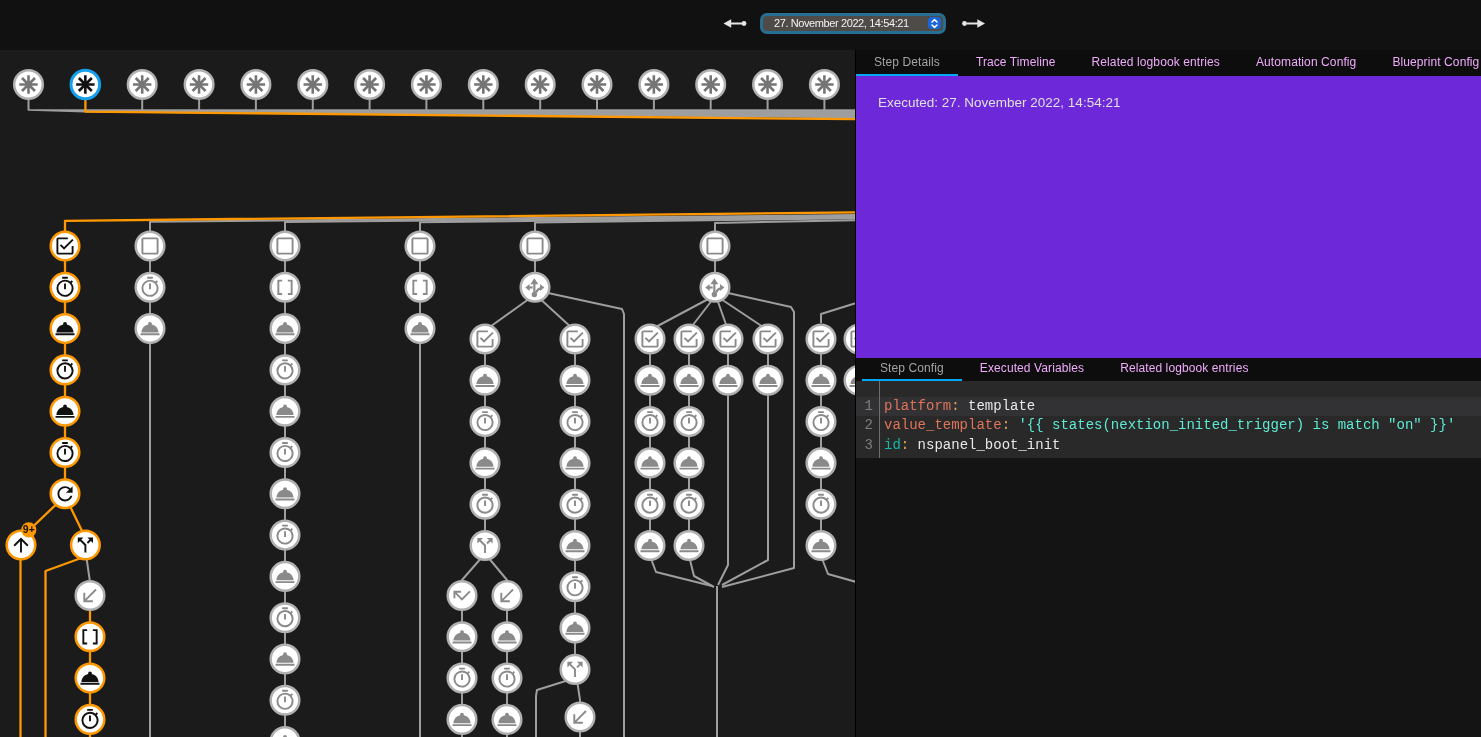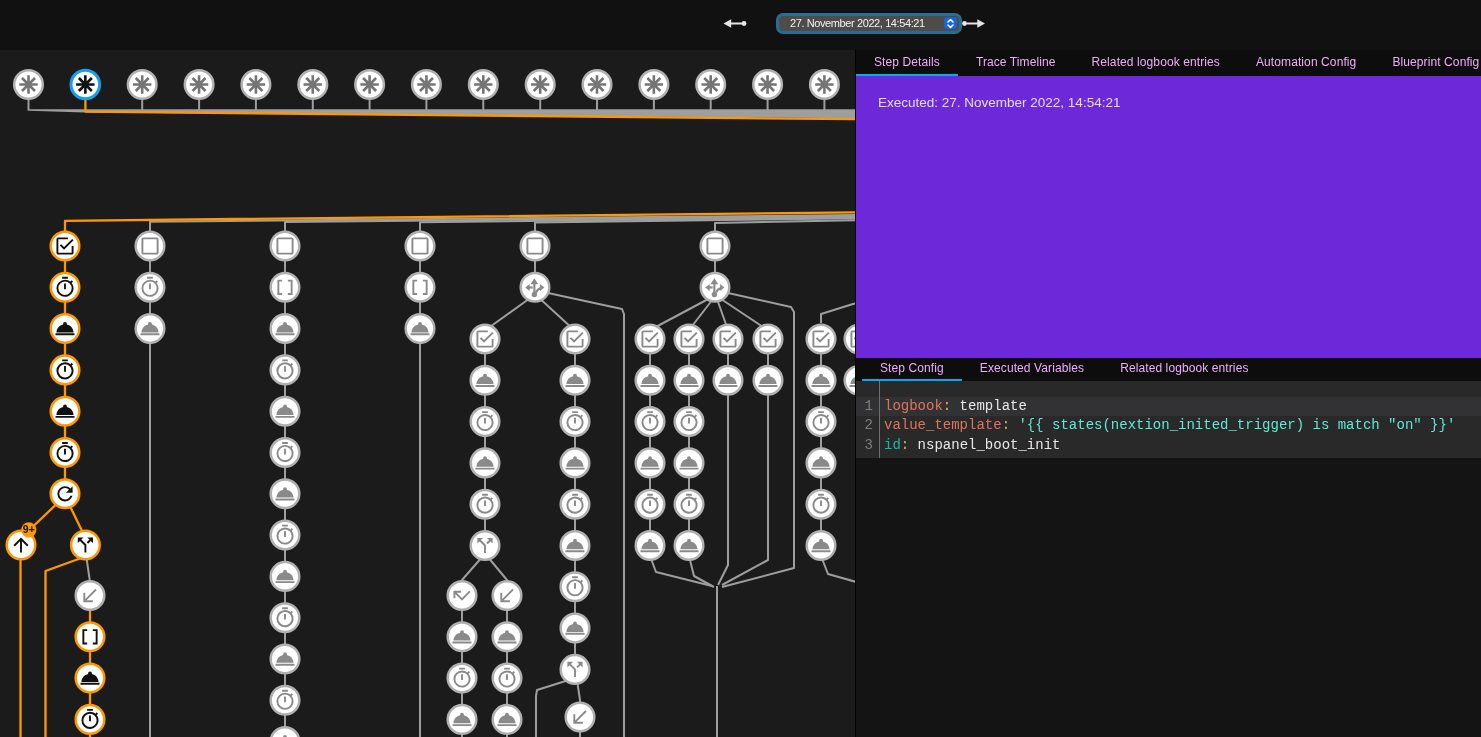--- a/index.html
+++ b/index.html
@@ -1,24 +1,24 @@
 <!DOCTYPE html>
 <html><head><meta charset="utf-8">
 <style>
   html,body { margin:0; padding:0; background:#111; }
   body { width:1481px; height:737px; position:relative; overflow:hidden;
          font-family:"Liberation Sans", sans-serif; }
-  .toolbar { position:absolute; left:16px; top:0; width:1412px; height:50px; background:#111111; }
+  .toolbar { position:absolute; left:0; top:0; width:1412px; height:50px; background:#111111; }
   .graph { position:absolute; left:0; top:50px; width:855px; height:687px; background:#1b1b1b; overflow:hidden; }
   .panel { position:absolute; left:855px; top:50px; width:626px; height:687px;
             background:#161616; border-left:1px solid #000; box-sizing:border-box; overflow:hidden; }
   .tabbar { position:absolute; left:0; width:100%; background:#0d0d0d; display:flex; }
   .tab { padding:0 18px; font-size:12px; color:#f0abfc; white-space:nowrap; display:flex; align-items:center;
           height:100%; box-sizing:border-box; border-bottom:2.5px solid transparent; letter-spacing:0.1px; }
-  .tab.on { border-bottom-color:#03a9f4; color:#f0abfc; }
+  .tab.on { border-bottom-color:#03a9f4; color:#a3a3a3; }
   .select { position:absolute; left:760px; top:12.5px; width:186px; height:21px; box-sizing:border-box;
              border:3px solid #266f93; border-radius:7px; background:#4f4b48;
              display:flex; align-items:center; }
   .select .txt { color:#f3f3f3; font-size:11px; letter-spacing:-0.4px; padding-left:11px; white-space:nowrap; flex:1; }
   .stepper { width:13px; height:12.5px; background:#1a66d9; border-radius:3.5px; margin-right:2.5px;
               position:relative; }
   .stepper svg { position:absolute; left:0; top:0; }
 </style></head>
 <body>
 <div class="toolbar">
@@ -347,17 +347,17 @@
     <span style="width:6px"></span>
     <span class="tab on">Step Config</span>
     <span class="tab">Executed Variables</span>
     <span class="tab">Related logbook entries</span>
   </div>
   <div style="position:absolute;left:0;top:331px;width:100%;height:77px;background:#292929;
               font-family:'Liberation Mono', monospace;font-size:14px;line-height:19.3px;">
     <div style="position:absolute;left:0;top:16px;width:100%;height:19.3px;background:#323234;"></div>
     <div style="position:absolute;left:22.5px;top:0;width:1px;height:100%;background:#6e6e6e;"></div>
     <div style="position:absolute;left:0;top:16px;width:17px;text-align:right;color:#7e7e7e;">1<br>2<br>3</div>
-    <div style="position:absolute;left:28px;top:16px;white-space:pre;color:#e8e8e8;"><span style="color:#e0745a">logbook</span><span style="color:#dfae4f">:</span> template
+    <div style="position:absolute;left:28px;top:16px;white-space:pre;color:#e8e8e8;"><span style="color:#e0745a">platform</span><span style="color:#dfae4f">:</span> template
 <span style="color:#e0745a">value_template</span><span style="color:#dfae4f">:</span> <span style="color:#5eead4">'{{ states(nextion_inited_trigger) is match "on" }}'</span>
 <span style="color:#14b8a6">id</span><span style="color:#dfae4f">:</span> nspanel_boot_init</div>
   </div>
   <div style="position:absolute;left:0;top:408px;width:100%;height:279px;background:#141414;"></div>
 </div>
 </body></html>

